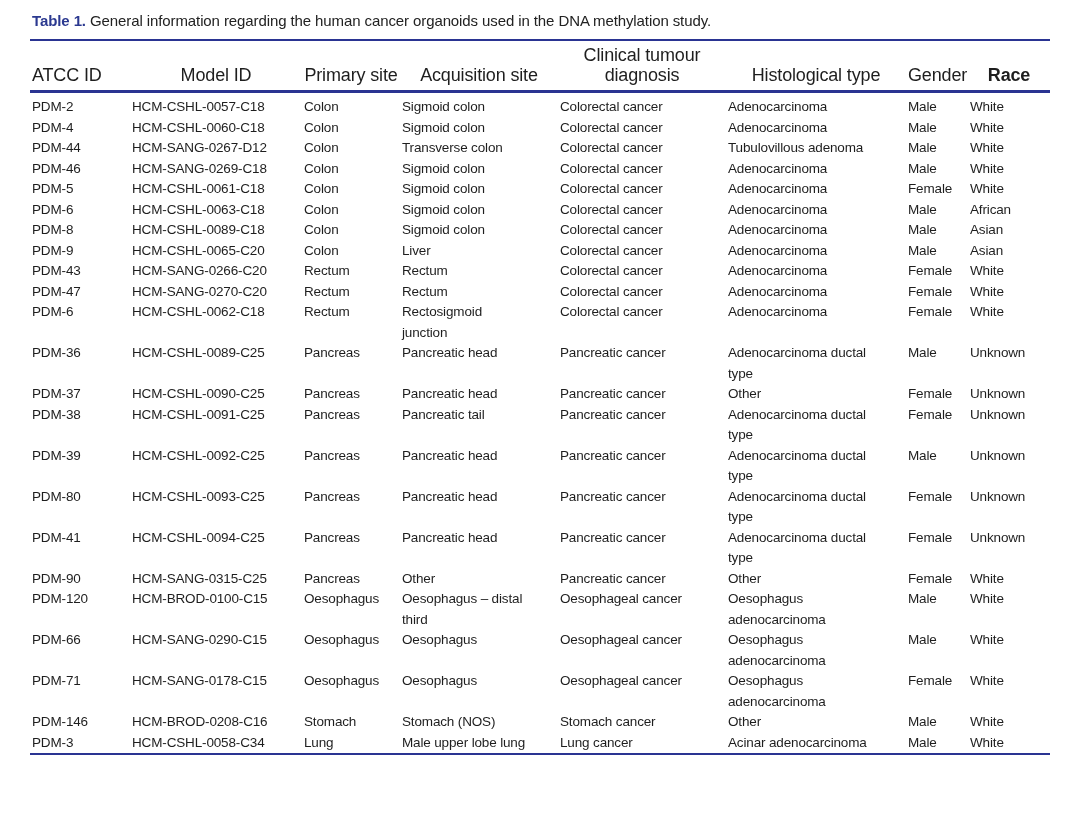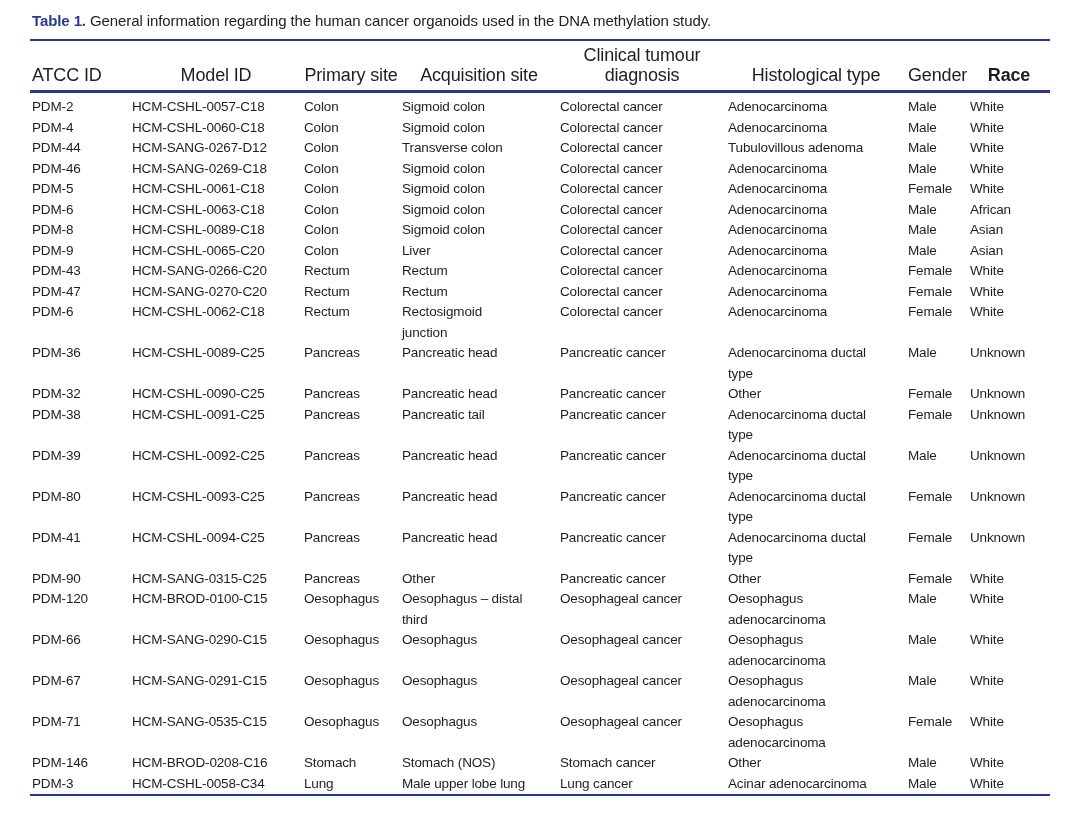--- a/index.html
+++ b/index.html
@@ -206,21 +206,21 @@
           <td>HCM-CSHL-0089-C25</td>
           <td>Pancreas</td>
           <td>Pancreatic head</td>
           <td>Pancreatic cancer</td>
           <td>Adenocarcinoma ductal
 type</td>
           <td>Male</td>
           <td>Unknown</td>
         </tr>
         <tr>
-          <td>PDM-32</td>
+          <td>PDM-37</td>
           <td>HCM-CSHL-0090-C25</td>
           <td>Pancreas</td>
           <td>Pancreatic head</td>
           <td>Pancreatic cancer</td>
           <td>Other</td>
           <td>Female</td>
           <td>Unknown</td>
         </tr>
         <tr>
           <td>PDM-38</td>
@@ -293,33 +293,22 @@
           <td>HCM-SANG-0290-C15</td>
           <td>Oesophagus</td>
           <td>Oesophagus</td>
           <td>Oesophageal cancer</td>
           <td>Oesophagus
 adenocarcinoma</td>
           <td>Male</td>
           <td>White</td>
         </tr>
         <tr>
-          <td>PDM-67</td>
-          <td>HCM-SANG-0291-C15</td>
-          <td>Oesophagus</td>
-          <td>Oesophagus</td>
-          <td>Oesophageal cancer</td>
-          <td>Oesophagus
-adenocarcinoma</td>
-          <td>Male</td>
-          <td>White</td>
-        </tr>
-        <tr>
           <td>PDM-71</td>
-          <td>HCM-SANG-0535-C15</td>
+          <td>HCM-SANG-0178-C15</td>
           <td>Oesophagus</td>
           <td>Oesophagus</td>
           <td>Oesophageal cancer</td>
           <td>Oesophagus
 adenocarcinoma</td>
           <td>Female</td>
           <td>White</td>
         </tr>
         <tr>
           <td>PDM-146</td>

